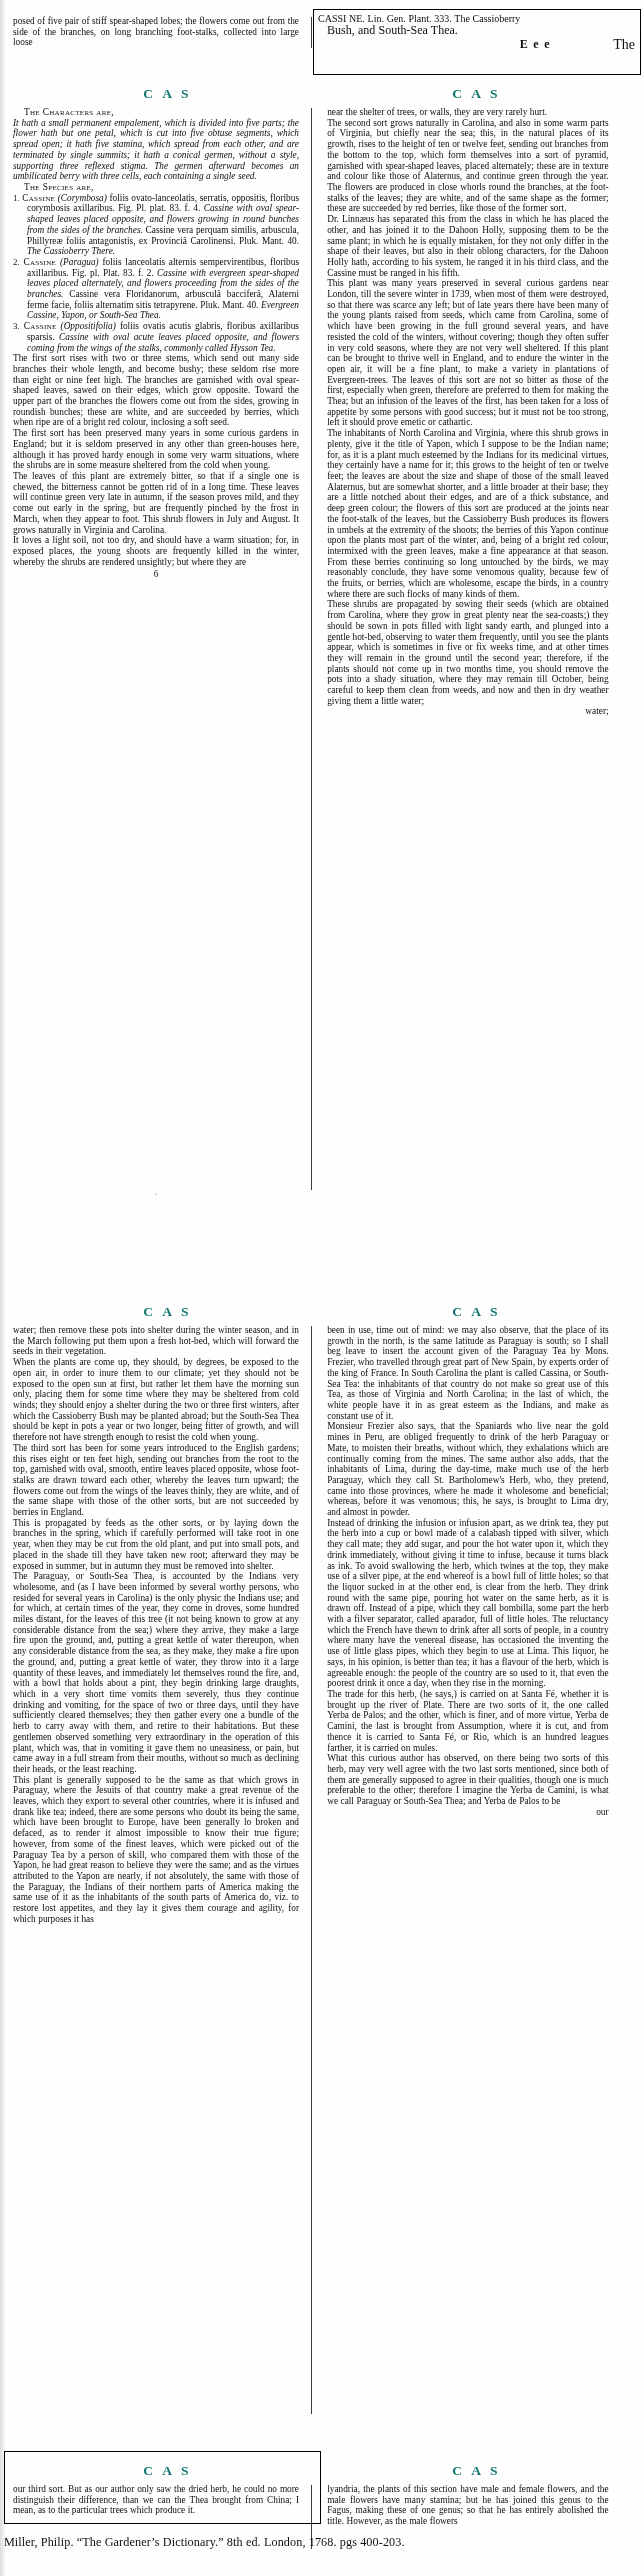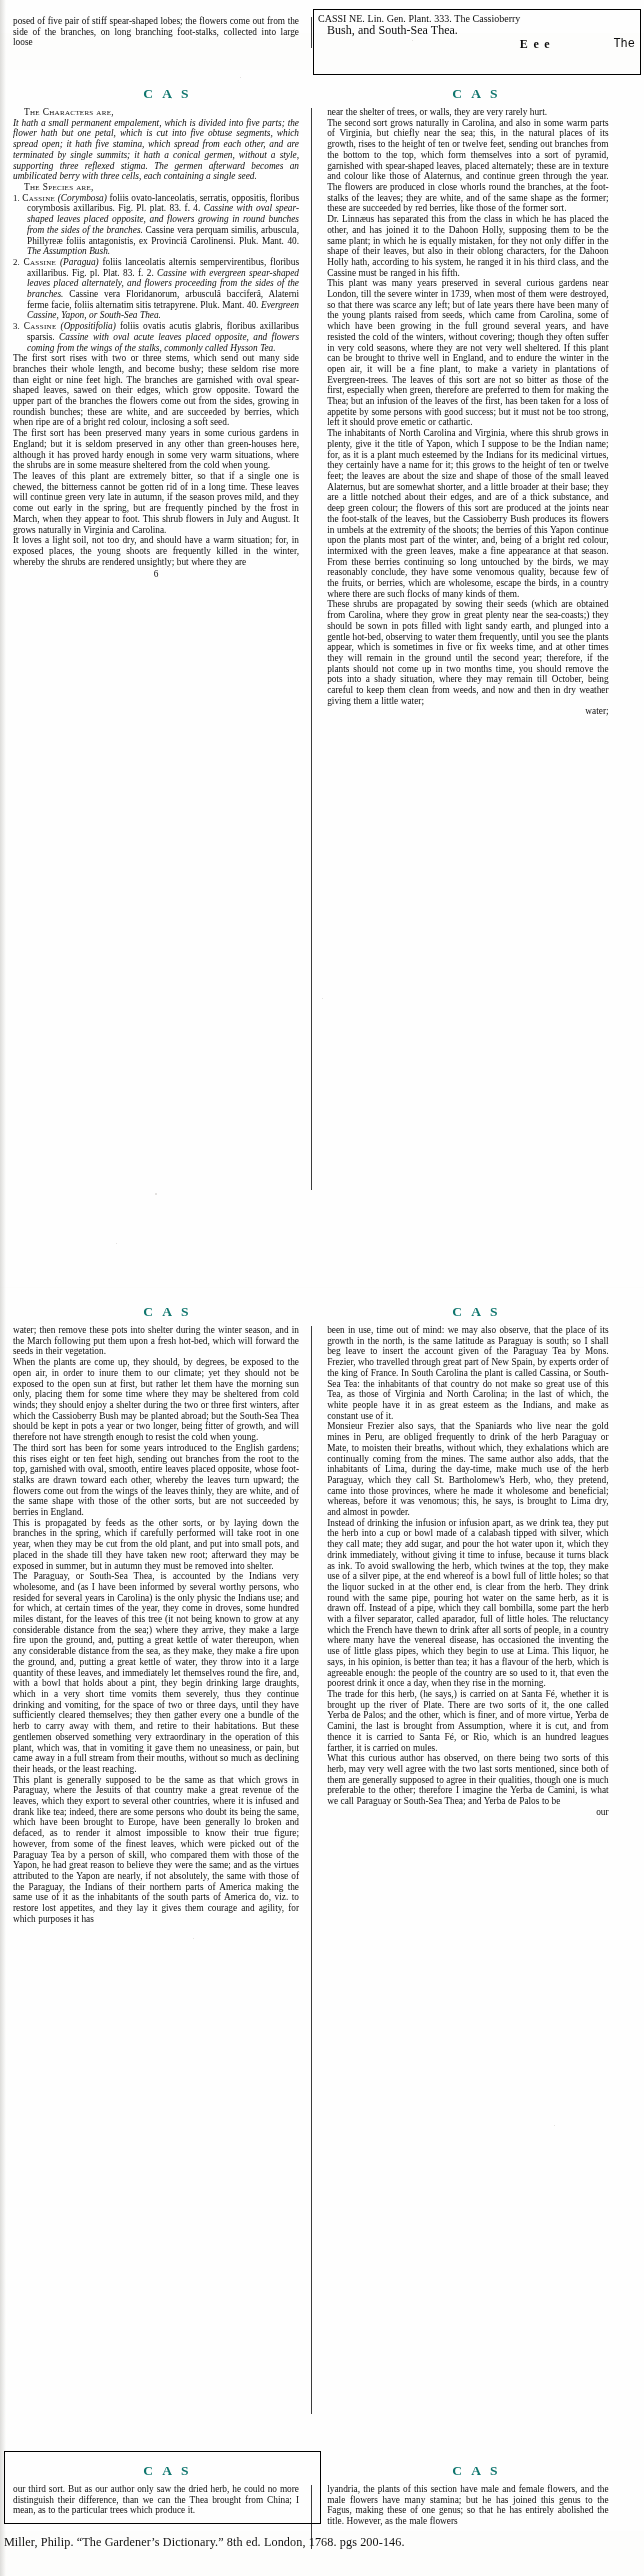--- a/index.html
+++ b/index.html
@@ -180,21 +180,21 @@
 
           <p class="tx ind"><span class="sc">The Species are,</span></p>
 
           <p class="tx hang">
             <span class="spnum">1.</span>
             <span class="sc">Cassine</span>
             <span class="ital">(Corymbosa)</span>
             <span>foliis ovato-lanceolatis, serratis, oppositis, floribus corymbosis axillaribus. Fig. Pl. plat. 83. f. 4.</span>
             <span class="ital">Cassine with oval spear-shaped leaves placed opposite, and flowers growing in round bunches from the sides of the branches.</span>
             <span>Cassine vera perquam similis, arbuscula, Phillyreæ foliis antagonistis, ex Provinciâ Carolinensi. Pluk. Mant. 40.</span>
-            <span class="ital">The Assumption Bush.</span>
+            <span class="ital">The Cassioberry There.</span>
           </p>
 
           <p class="tx hang">
             <span class="spnum">2.</span>
             <span class="sc">Cassine</span>
             <span class="ital">(Paragua)</span>
             <span>foliis lanceolatis alternis sempervirentibus, floribus axillaribus. Fig. pl. Plat. 83. f. 2.</span>
             <span class="ital">Cassine with evergreen spear-shaped leaves placed alternately, and flowers proceeding from the sides of the branches.</span>
             <span>Cassine vera Floridanorum, arbusculâ bacciferâ, Alaterni ferme facie, foliis alternatim sitis tetrapyrene. Pluk. Mant. 40.</span>
             <span class="ital">Evergreen Cassine, Yapon, or South-Sea Thea.</span>
@@ -282,27 +282,27 @@
     </div>
   </div>
 
   <div class="hl-box" style="left:313px;top:9px;width:326px;height:64px;"></div>
   <div style="position:absolute;left:318px;top:13px;width:317px;z-index:50;">
     <p class="tx" style="text-align:left;line-height:11.6px;font-size:10px;">CASSI NE. Lin. Gen. Plant. 333. The Cassioberry</p>
     <p class="tx" style="text-align:left;line-height:11.6px;font-size:12px;padding-left:9px;">Bush, and South-Sea Thea.</p>
     <div style="display:flex;justify-content:space-between;padding-top:1.3px;">
       <span style="width:44%"></span>
       <span class="tx" style="font-size:12px;letter-spacing:1.3px;font-weight:700;">E e e</span>
-      <span class="tx" style="font-size:12px;font-family:Liberation Mono, monospace;">The</span>
+      <span class="tx" style="font-size:14px;">The</span>
     </div>
   </div>
 
   <div class="hl-box" style="left:3.9px;top:2451px;width:315px;height:71px;"></div>
 
-  <div class="citation" style="top:2535px;">Miller, Philip. “The Gardener’s Dictionary.” 8th ed. London, 1768. pgs 200-146.</div>
+  <div class="citation" style="top:2535px;">Miller, Philip. “The Gardener’s Dictionary.” 8th ed. London, 1768. pgs 400-203.</div>
 
   <div class="speck" style="left:77px;top:113px;width:1.9px;height:1.9px;"></div>
   <div class="speck" style="left:50px;top:149px;width:1.3px;height:1.3px;"></div>
   <div class="speck" style="left:171px;top:98px;width:1.3px;height:1.3px;"></div>
   <div class="speck" style="left:240px;top:77px;width:1.3px;height:1.3px;"></div>
   <div class="speck" style="left:412px;top:40px;width:1.3px;height:1.3px;"></div>
   <div class="speck" style="left:587px;top:219px;width:1.3px;height:1.3px;"></div>
   <div class="speck" style="left:322px;top:998px;width:1.3px;height:1.3px;"></div>
   <div class="speck" style="left:116px;top:1243px;width:1.3px;height:1.3px;"></div>
   <div class="speck" style="left:489px;top:1584px;width:1.3px;height:1.3px;"></div>

